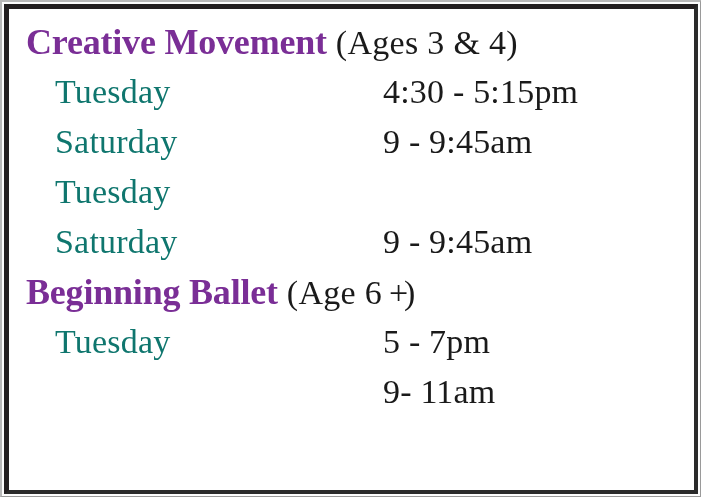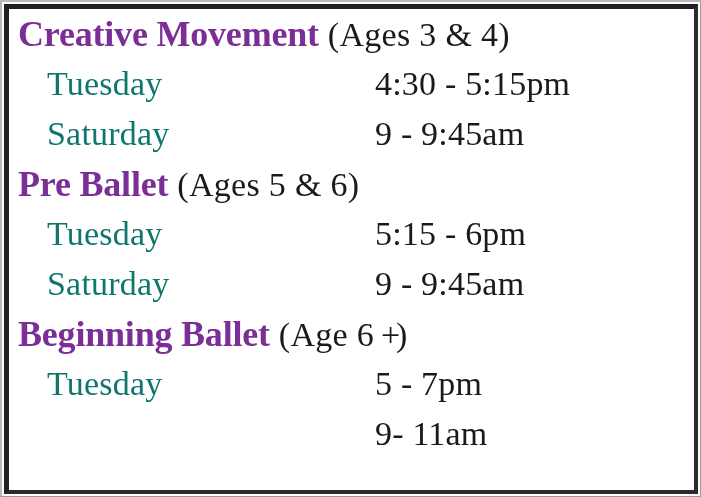--- a/index.html
+++ b/index.html
@@ -41,21 +41,21 @@
     background: #ffffff;
   }
 
   #schedule-inner {
     position: absolute;
     left: 0;
     top: 0;
     right: 0;
     bottom: 0;
     background: #ffffff;
-    padding: 0;
+    padding: 8px;
   }
 
   .class-group {
     position: relative;
   }
 
   .group-header {
     position: relative;
     height: 50px;
     line-height: 50px;
@@ -128,26 +128,22 @@
           <span class="row-day">Tuesday</span>
           <span class="row-time">4:30 -  5:15pm</span>
         </div>
         <div class="schedule-row">
           <span class="row-day">Saturday</span>
           <span class="row-time">9 -  9:45am</span>
         </div>
       </div>
 
       <div class="class-group">
-        <div class="group-header">
-          <span class="group-title">Pre Ballet</span><span class="group-ages">(Ages 5 &amp; 6)</span>
-        </div>
         <div class="schedule-row">
           <span class="row-day">Tuesday</span>
-          <span class="row-time">5:15 -  6pm</span>
         </div>
         <div class="schedule-row">
           <span class="row-day">Saturday</span>
           <span class="row-time">9 -  9:45am</span>
         </div>
       </div>
 
       <div class="class-group">
         <div class="group-header">
           <span class="group-title">Beginning Ballet</span><span class="group-ages"><span>(Age 6 </span><span class="plus-tight">+)</span></span>

